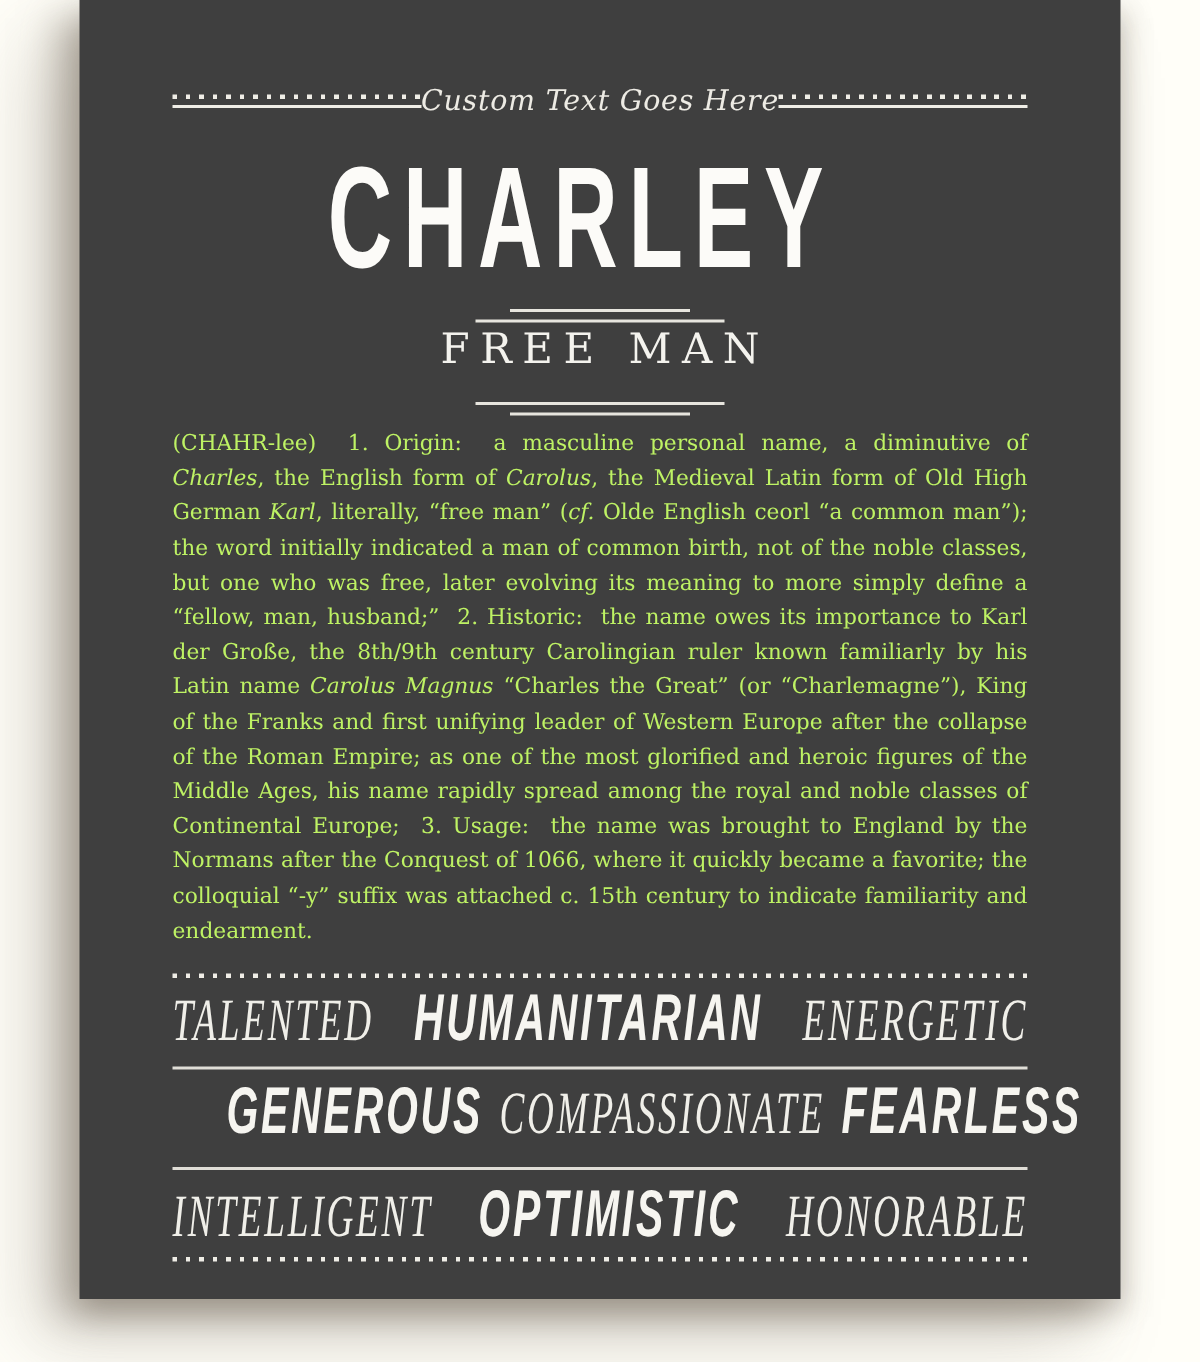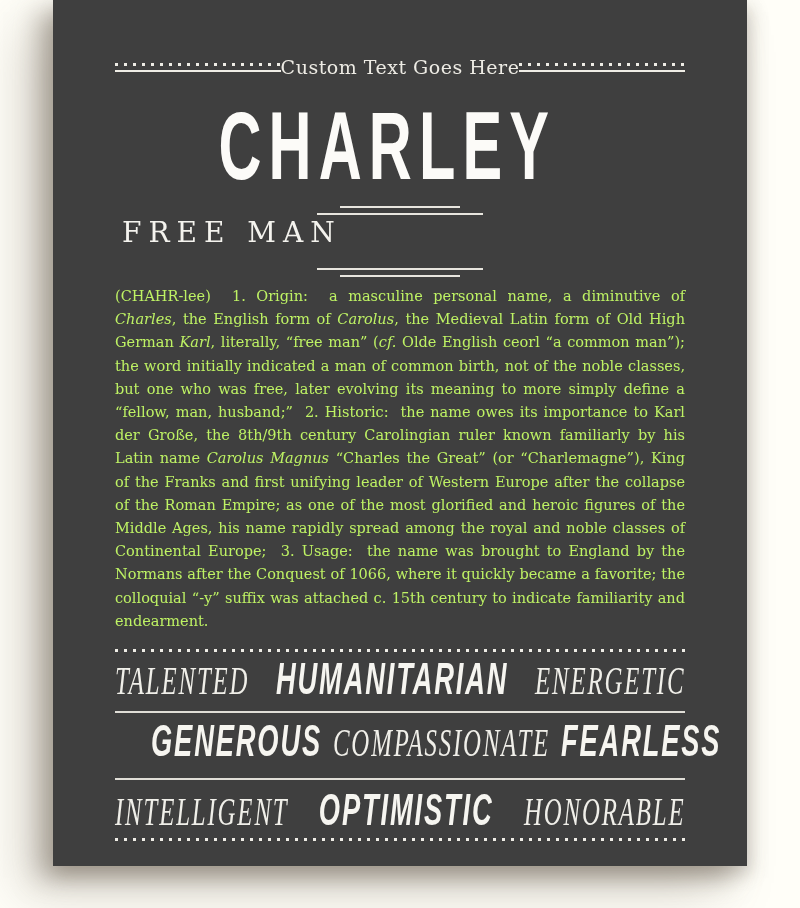--- a/index.html
+++ b/index.html
@@ -39,20 +39,21 @@
     height: 3px;
     background: repeating-linear-gradient(90deg, #EFEDE6 0 3px, transparent 3px 9px);
   }
   .dots-small .dots-underline {
     margin-top: 4px;
     border-top: 2px solid #EFEDE6;
   }
   .custom-text {
     flex: 1;
     text-align: center;
+    font-style: italic;
     font-size: 19px;
     letter-spacing: 0.5px;
     color: #EDEBE4;
     font-family: "DejaVu Serif", serif;
     white-space: nowrap;
   }
 
   
   .name {
     margin-top: 18px;
@@ -75,21 +76,21 @@
   
   .div-top { margin-top: 14px; }
   .div-bottom { margin-top: 18px; }
   .line-short { width: 120px; height: 2px; background: #E7E5DE; margin: 0 auto; }
   .line-long  { width: 166px; height: 2px; background: #E7E5DE; margin: 0 auto; }
   .div-top .line-long { margin-top: 5px; }
   .div-bottom .line-short { margin-top: 5px; }
 
   .meaning {
     margin-top: 1px;
-    text-align: left;
+    text-align: center;
     font-size: 28px;
     line-height: 34px;
     letter-spacing: 7px;
     padding-left: 7px; 
     color: #F4F3EE;
     font-family: "DejaVu Serif", serif;
     white-space: nowrap;
   }
 
   

